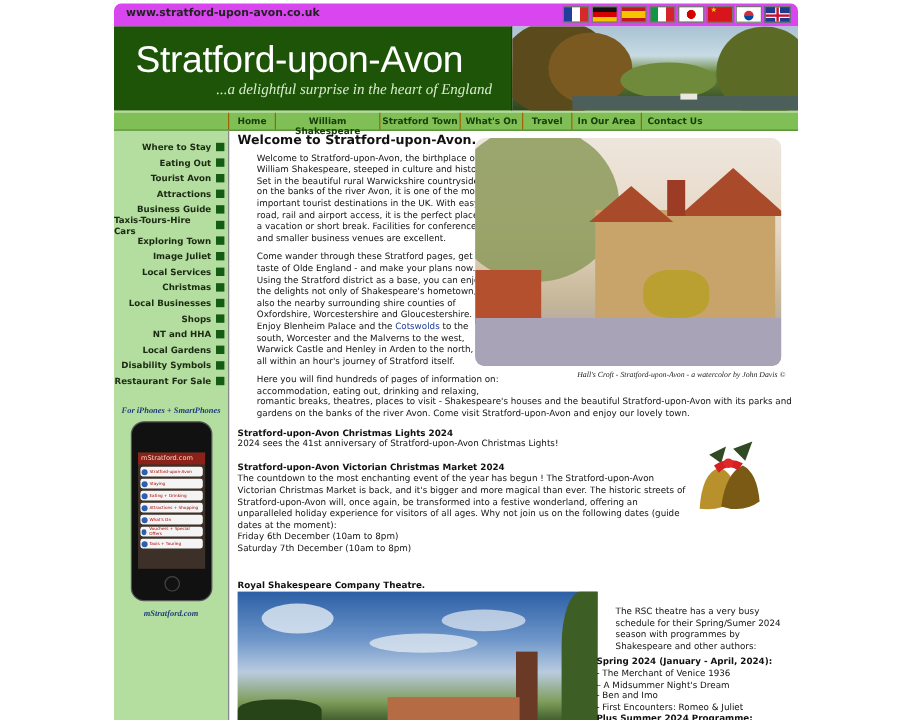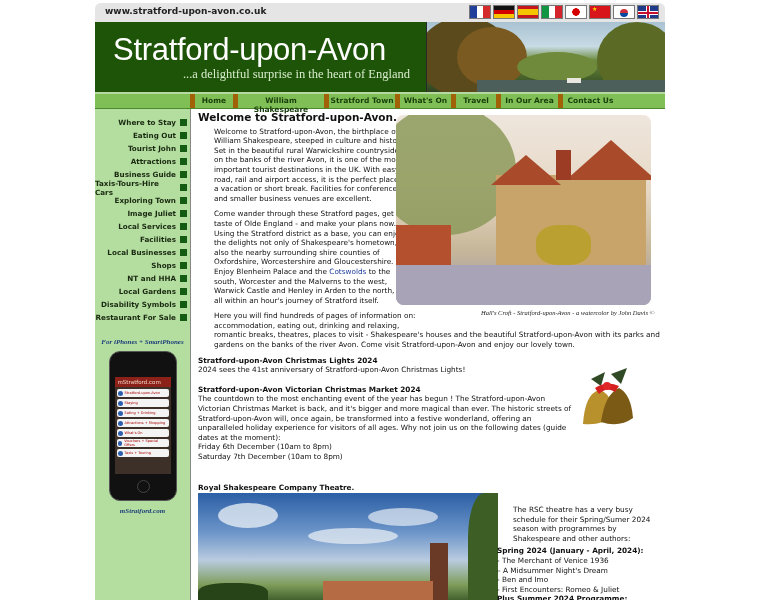--- a/index.html
+++ b/index.html
@@ -1,29 +1,29 @@
 <!DOCTYPE html>
 <html><head>
 <meta charset="utf-8">
 <style>
   html,body{margin:0;padding:0;background:#fff;}
   body{width:760px;height:600px;overflow:hidden;position:relative;font-family:"DejaVu Sans",sans-serif;}
   #wrap{position:absolute;left:95px;top:3px;width:570px;}
-  #topbar{height:19px;background:#e5e5e5;border-radius:6px 6px 0 0;position:relative;}
+  #topbar{height:19px;background:#d946ef;border-radius:6px 6px 0 0;position:relative;}
   #url{position:absolute;left:10px;top:3px;font-size:9px;font-weight:bold;color:#222;}
   #flags{position:absolute;right:6px;top:2px;display:flex;gap:2px;}
   .flag{width:22px;height:14px;border:1px solid #777;box-sizing:border-box;position:relative;overflow:hidden;}
   #header{height:70px;display:flex;}
   #hleft{width:331px;background:#1d5407;position:relative;border-right:1px solid #2a2a2a;}
   #htitle{position:absolute;left:18px;top:10px;font-family:"Liberation Sans",sans-serif;font-size:31px;color:#fff;letter-spacing:-0.3px;}
-  #htag{position:absolute;right:16px;top:45px;font-family:"Liberation Serif",serif;font-size:12.5px;color:#d8eccd;text-align:center;}
+  #htag{position:absolute;right:16px;top:45px;font-family:"Liberation Serif",serif;font-style:italic;font-size:12.5px;color:#d8eccd;text-align:center;}
   #hphoto{flex:1;position:relative;overflow:hidden;background:linear-gradient(180deg,#a9c2d2 0%,#c7dbe4 35%,#6b8a3c 55%,#45602a 80%,#2e4320 100%);}
   .tree{position:absolute;border-radius:50%;}
   #nav{height:14px;background:#7fbf55;border-top:2px solid #b6d9a1;border-bottom:1px solid #4c8a2c;display:flex;padding-left:95px;}
-  .navitem{font-size:7.5px;font-weight:bold;color:#173d0a;padding:2px 0 4px 0;text-align:center;border-left:5px solid #a16207;}
+  .navitem{font-size:7.5px;font-weight:bold;color:#173d0a;padding:2px 0 4px 0;text-align:center;border-left:1px solid #a16207;}
   #body{display:flex;}
   #sidebar{width:95px;background:#b4dda0;min-height:520px;border-right:1px solid #888;}
   #sidemenu{padding-top:7px;}
   .sideitem{display:flex;justify-content:flex-end;align-items:center;height:13px;padding-right:3px;font-size:7.2px;font-weight:bold;color:#1b2b12;}
   .sidesq{width:7px;height:7px;background:#145c14;margin-left:4px;}
   #phonecap{margin-top:14px;text-align:center;font-family:"Liberation Serif",serif;font-style:italic;font-weight:bold;font-size:7px;color:#1d3e7a;}
   #phone{margin:5px auto 0;width:66px;height:148px;background:#111;border-radius:11px;position:relative;border:1px solid #555;}
   #screen{position:absolute;left:5px;top:25px;width:56px;height:97px;background:#3d3028;overflow:hidden;}
   #scrhead{background:#8b2118;color:#f1d5c5;font-size:5.5px;padding:2px 3px;}
   .scrbtn{margin:2px 2px;height:8px;background:#f4f4f4;border-radius:2px;font-size:3.5px;color:#a00;display:flex;align-items:center;padding-left:1px;}
@@ -99,21 +99,21 @@
       <div id="sidemenu">
         <div class="sideitem">
             <span>Where to Stay</span>
             <span class="sidesq"></span>
           </div>
         <div class="sideitem">
             <span>Eating Out</span>
             <span class="sidesq"></span>
           </div>
         <div class="sideitem">
-            <span>Tourist John</span>
+            <span>Tourist Avon</span>
             <span class="sidesq"></span>
           </div>
         <div class="sideitem">
             <span>Attractions</span>
             <span class="sidesq"></span>
           </div>
         <div class="sideitem">
             <span>Business Guide</span>
             <span class="sidesq"></span>
           </div>
@@ -127,21 +127,21 @@
           </div>
         <div class="sideitem">
             <span>Image Juliet</span>
             <span class="sidesq"></span>
           </div>
         <div class="sideitem">
             <span>Local Services</span>
             <span class="sidesq"></span>
           </div>
         <div class="sideitem">
-            <span>Facilities</span>
+            <span>Christmas</span>
             <span class="sidesq"></span>
           </div>
         <div class="sideitem">
             <span>Local Businesses</span>
             <span class="sidesq"></span>
           </div>
         <div class="sideitem">
             <span>Shops</span>
             <span class="sidesq"></span>
           </div>

